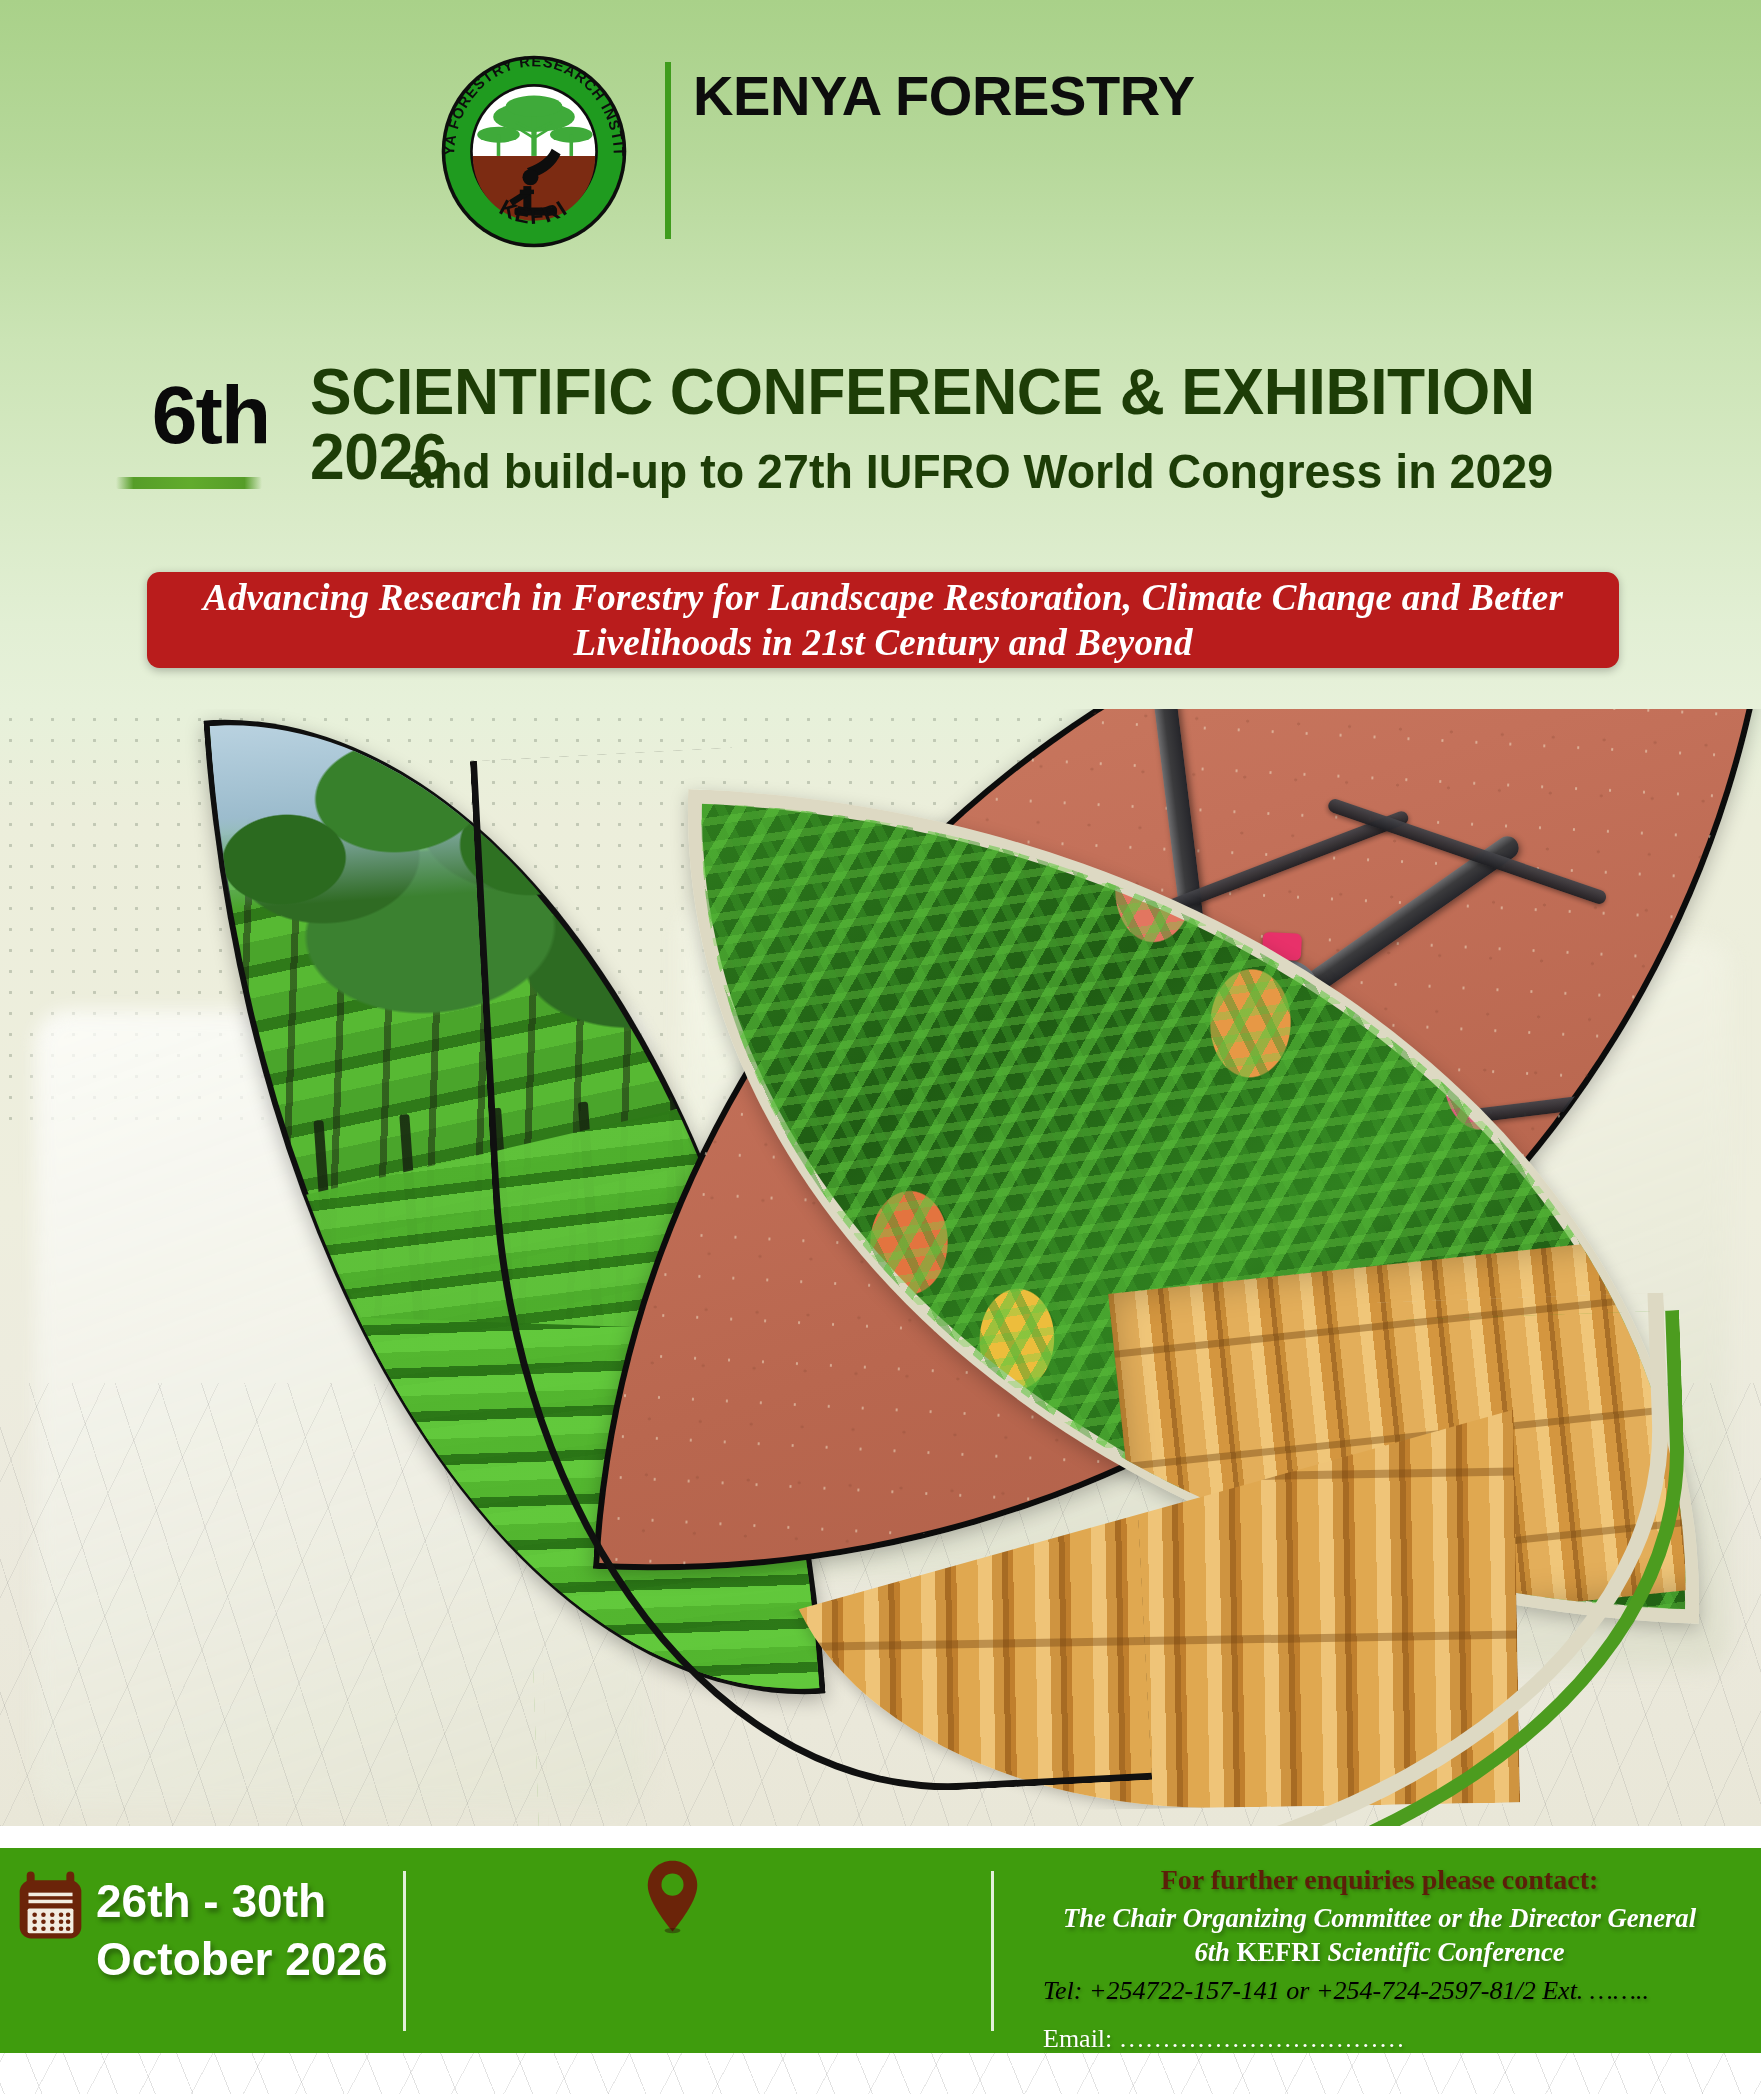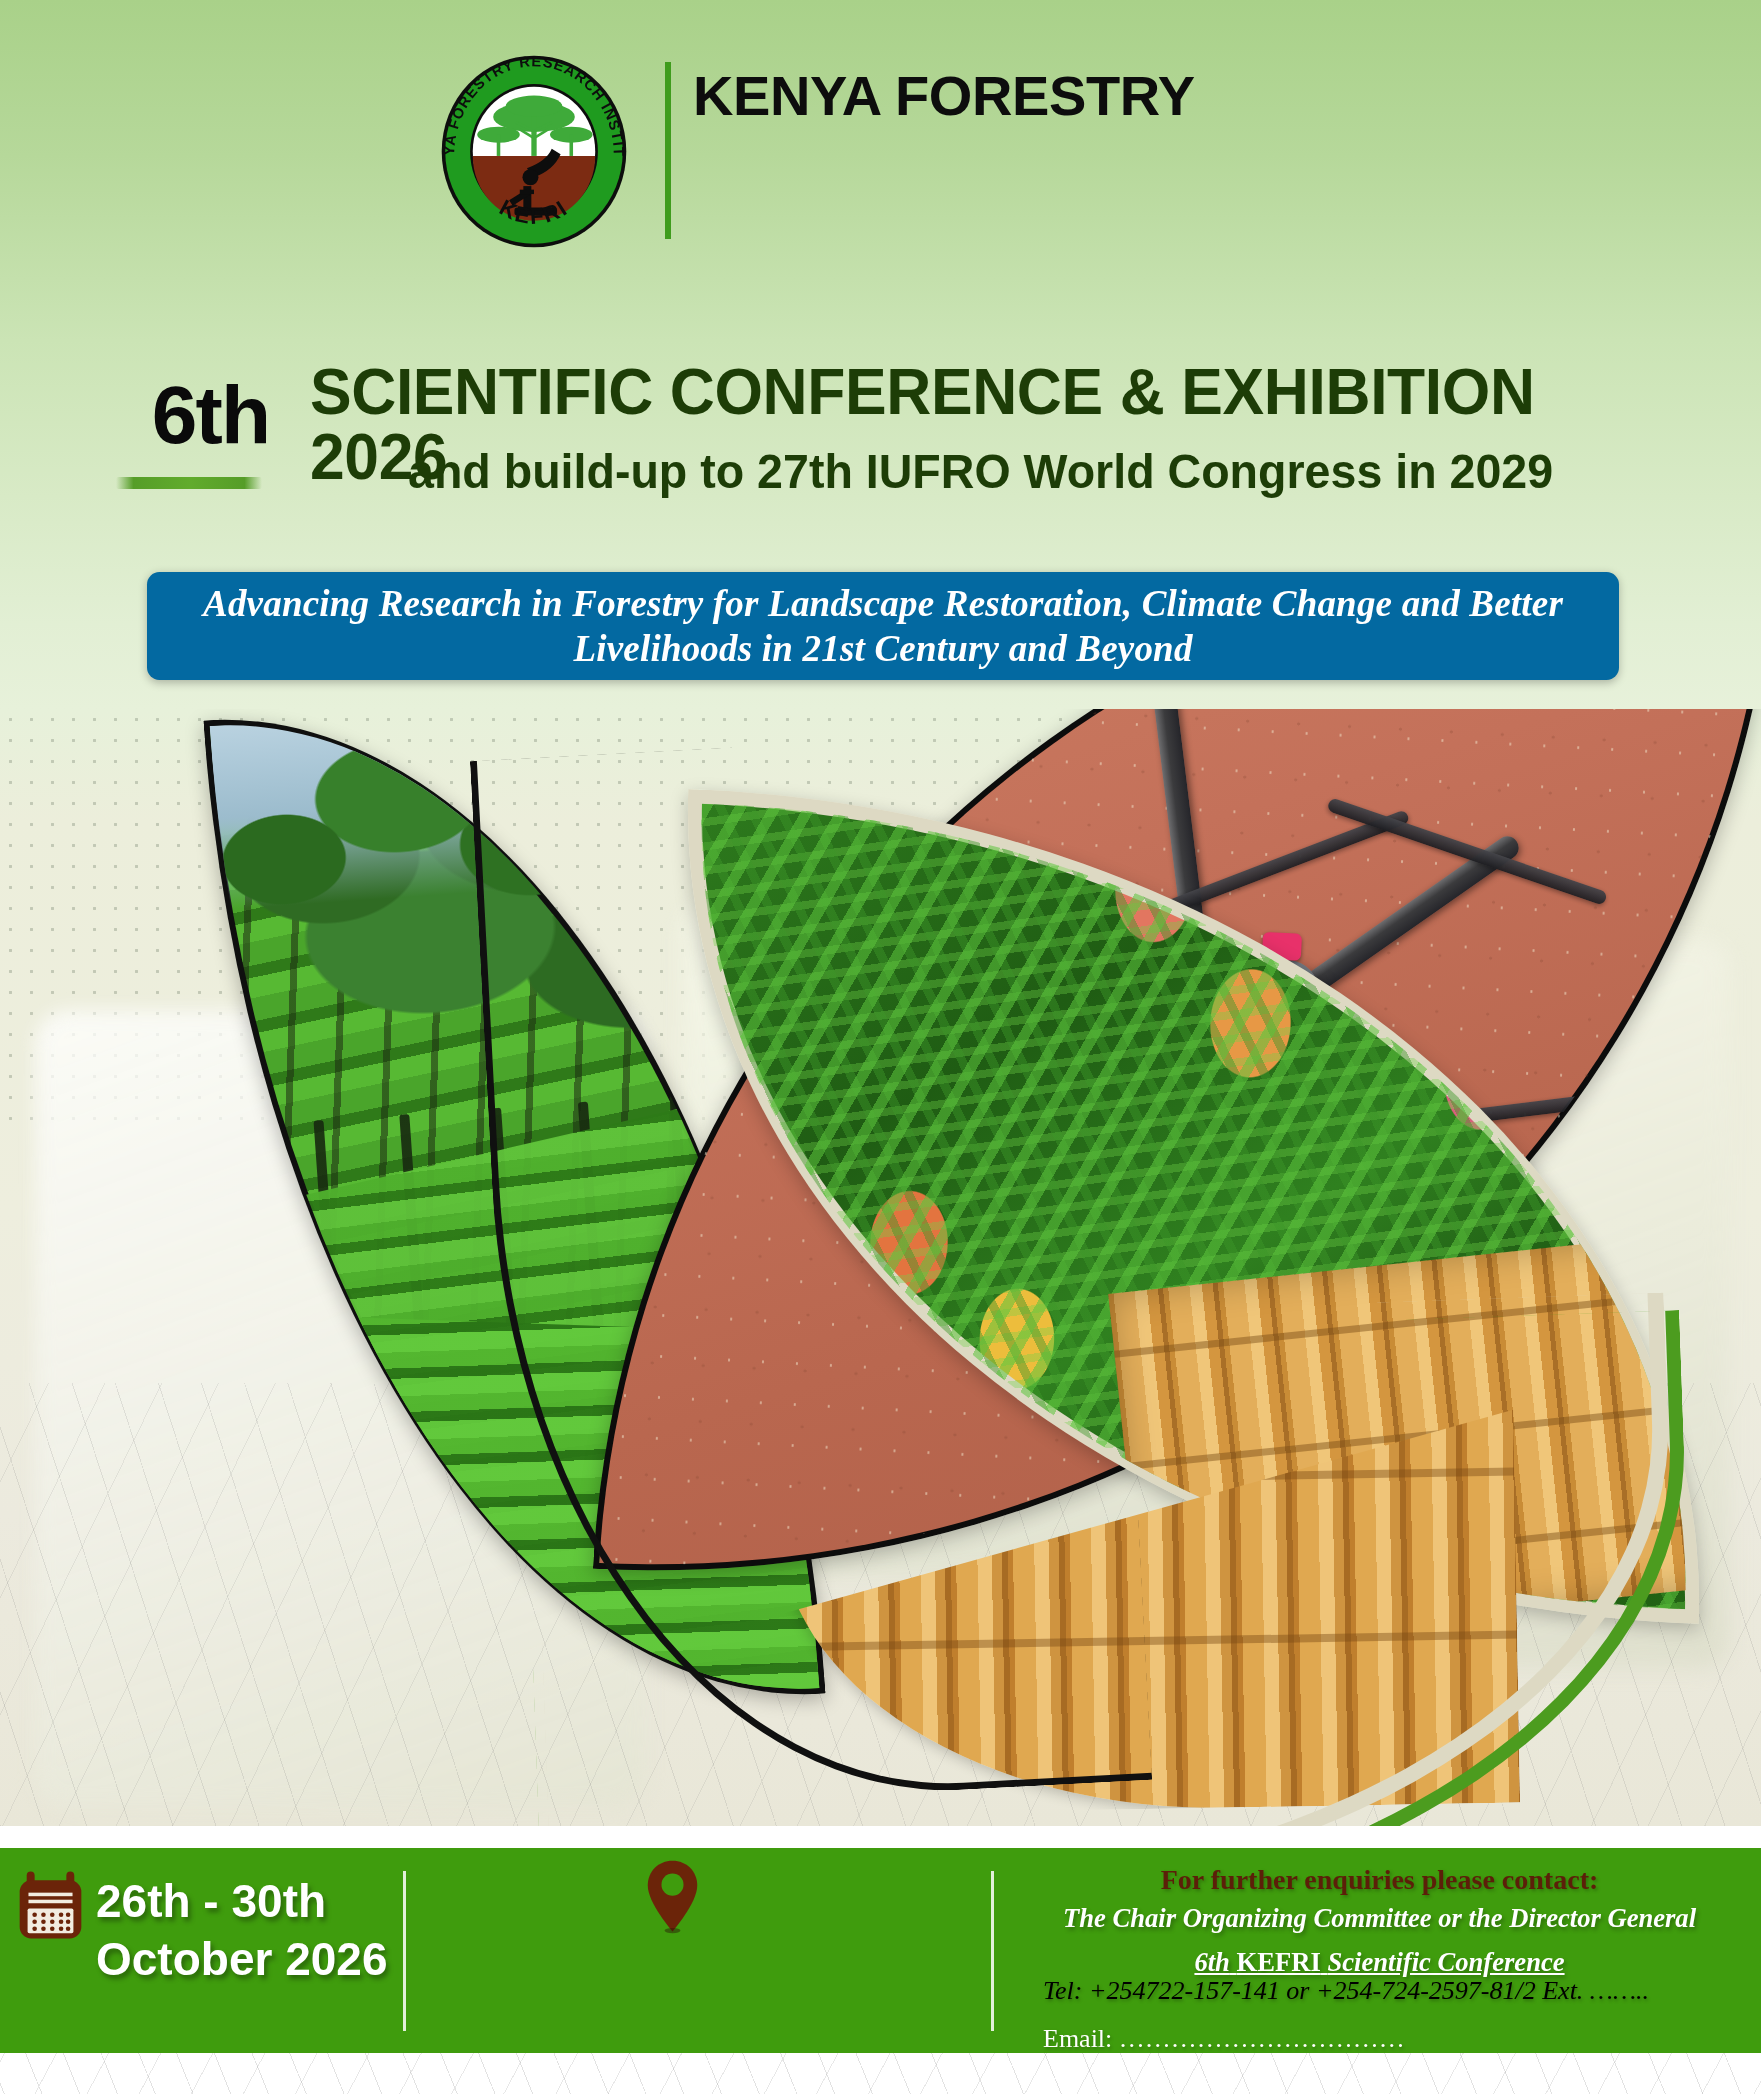--- a/index.html
+++ b/index.html
@@ -45,22 +45,22 @@
   }
   .title2{
     position:absolute;left:408px;top:448px;width:1259px;
     font-family:"Liberation Sans Narrow","Liberation Sans",sans-serif;
     font-weight:bold;font-size:48px;line-height:1;color:#1d3d07;
     transform:scaleX(.97);transform-origin:left center;
   }
 
   
   .theme{
-    position:absolute;left:147px;top:572px;width:1472px;height:108px;
-    background:#0369a1;border-radius:12.4px;
+    position:absolute;left:147px;top:572px;width:1472px;height:96px;
+    background:#b91c1c;border-radius:12.4px;
     box-shadow:0 2.7px 8.9px rgba(0,0,0,.25);
     display:flex;align-items:center;justify-content:center;
   }
   .theme-txt{
     font-family:"Liberation Serif",serif;font-style:italic;font-weight:bold;
     font-size:37px;line-height:1.22;color:#ffffff;text-align:center;
     padding:0 23px;letter-spacing:0.2px;
   }
 
   
@@ -306,24 +306,23 @@
     position:absolute;left:0;top:16px;width:100%;text-align:center;
     font-family:"Liberation Serif",serif;font-weight:bold;font-size:28px;color:#5c1f09;
     text-shadow:1.8px 1.8px 3.5px rgba(0,0,0,.25);
   }
   .c-line1{
     position:absolute;left:0;top:55px;width:100%;text-align:center;
     font-family:"Liberation Serif",serif;font-weight:bold;font-style:italic;font-size:26.6px;
     color:#ffffff;text-shadow:1.8px 2.7px 4.4px rgba(0,0,0,.3);
   }
   .c-line2{
-    position:absolute;left:0;top:99px;width:100%;text-align:center;
+    position:absolute;left:0;top:89px;width:100%;text-align:center;
     font-family:"Liberation Serif",serif;font-weight:bold;font-size:26.6px;color:#ffffff;
     text-shadow:1.8px 2.7px 4.4px rgba(0,0,0,.3);
-    text-decoration:underline;
   }
   .c-line2 em{font-style:italic;}
   .c-tel{
     position:absolute;left:46px;top:128px;width:692px;
     font-family:"Liberation Serif",serif;font-size:26px;color:#000000;
     text-shadow:0.9px 1.8px 3.5px rgba(0,0,0,.28);
     font-style:italic;
   }
   .c-email{
     position:absolute;left:46px;top:176px;width:692px;

